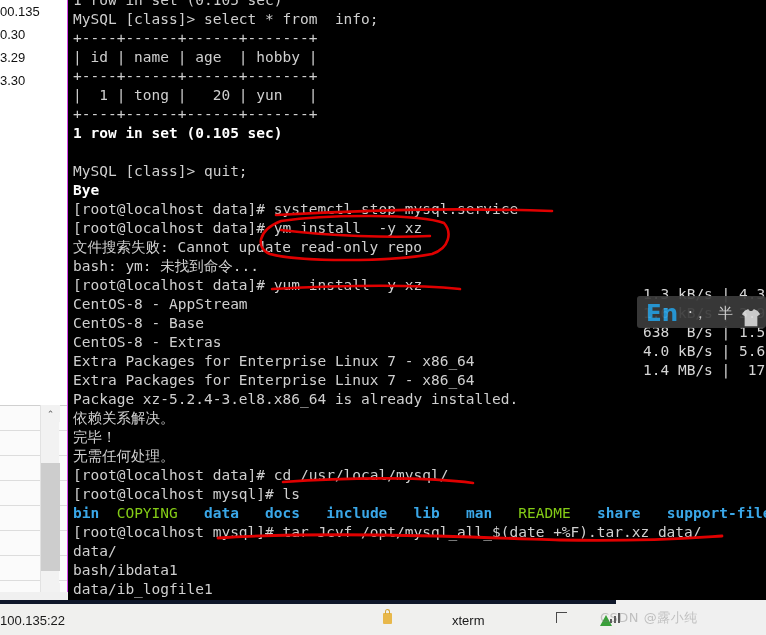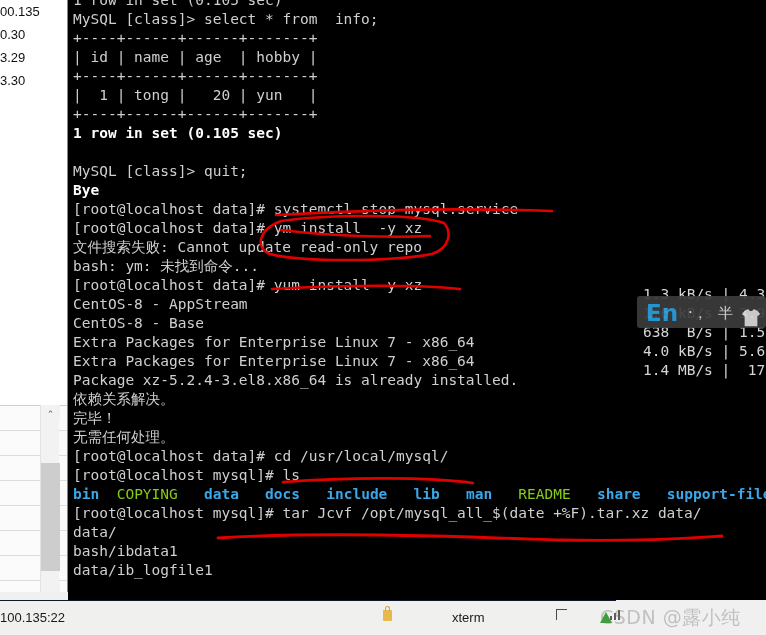--- a/index.html
+++ b/index.html
@@ -183,21 +183,21 @@
   }
 
   
   #statusbar {
     position: absolute;
     left: 0;
     top: 600px;
     width: 616px;
     height: 35px;
     background: #f0f0ee;
-    border-top: 1px solid #0f172a;
+    border-top: 4px solid #0f172a;
     box-sizing: border-box;
   }
   #status-conn {
     position: absolute;
     left: 0px;
     top: 9px;
     font-size: 13px;
     color: #1a1a1a;
     white-space: nowrap;
   }
@@ -270,21 +270,21 @@
   }
 
   
   #watermark {
     position: absolute;
     left: 600px;
     top: 600px;
     width: 166px;
     height: 35px;
     font-family: "DejaVu Sans", sans-serif;
-    font-size: 19px;
+    font-size: 13px;
     color: rgba(120,120,120,0.40);
     line-height: 35px;
     white-space: nowrap;
     letter-spacing: 0.5px;
     pointer-events: none;
   }
   
   #left-bottom-strip {
     position: absolute;
     left: 0; top: 592px;
@@ -336,20 +336,21 @@
       <div class="tline"></div>
       <div class="tline">MySQL [class]&gt; quit;</div>
       <div class="tline bold">Bye</div>
       <div class="tline">[root@localhost data]# systemctl stop mysql.service</div>
       <div class="tline">[root@localhost data]# ym install  -y xz</div>
       <div class="tline">文件搜索失败: Cannot update read-only repo</div>
       <div class="tline">bash: ym: 未找到命令...</div>
       <div class="tline">[root@localhost data]# yum install -y xz</div>
       <div class="tline">CentOS-8 - AppStream</div>
       <div class="tline">CentOS-8 - Base</div>
+      <div class="tline">CentOS-8 - Extras</div>
       <div class="tline">Extra Packages for Enterprise Linux 7 - x86_64</div>
       <div class="tline">Extra Packages for Enterprise Linux 7 - x86_64</div>
       <div class="tline">Package xz-5.2.4-3.el8.x86_64 is already installed.</div>
       <div class="tline">依赖关系解决。</div>
       <div class="tline">完毕！</div>
       <div class="tline">无需任何处理。</div>
       <div class="tline">[root@localhost data]# cd /usr/local/mysql/</div>
       <div class="tline">[root@localhost mysql]# ls</div>
       <div class="tline" id="ls-line"><span class="cyanb">bin</span><span class="blank">  </span><span class="w">COPYING</span><span class="blank">   </span><span class="cyanb">data</span><span class="blank">   </span><span class="cyanb">docs</span><span class="blank">   </span><span class="cyanb">include</span><span class="blank">   </span><span class="cyanb">lib</span><span class="blank">   </span><span class="cyanb">man</span><span class="blank">   </span><span class="w">README</span><span class="blank">   </span><span class="cyanb">share</span><span class="blank">   </span><span class="cyanb">support-files</span></div>
       <div class="tline">[root@localhost mysql]# tar Jcvf /opt/mysql_all_$(date +%F).tar.xz data/</div>

